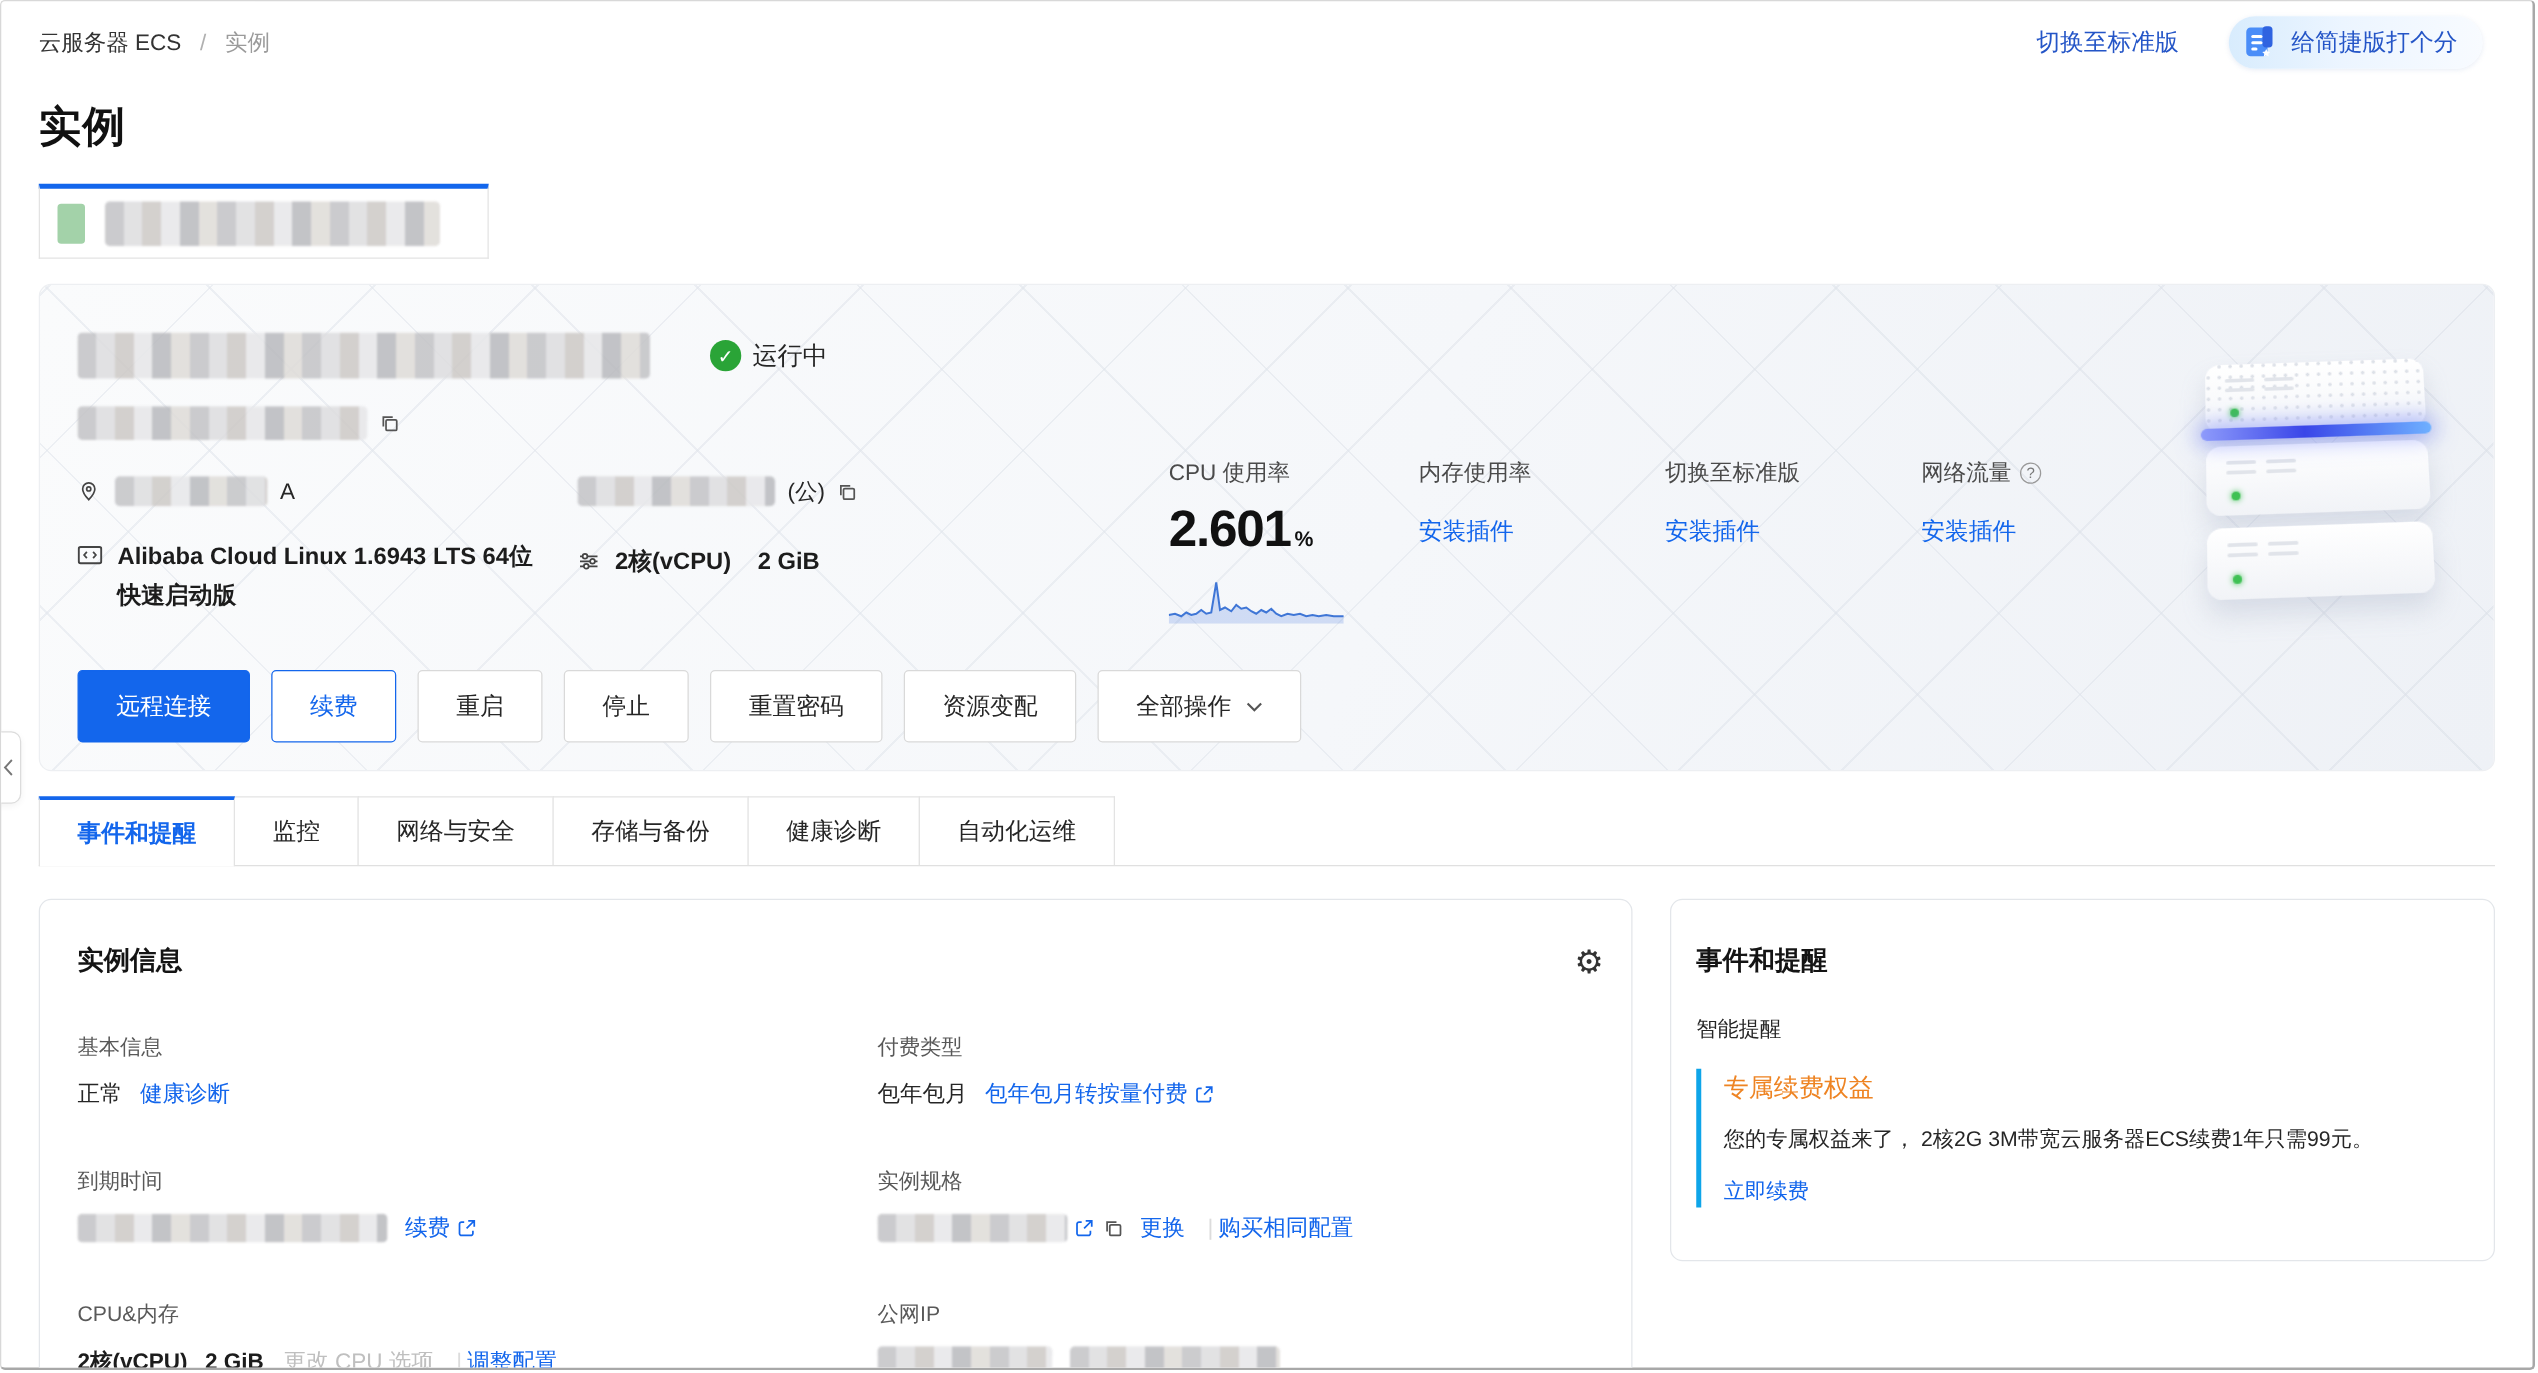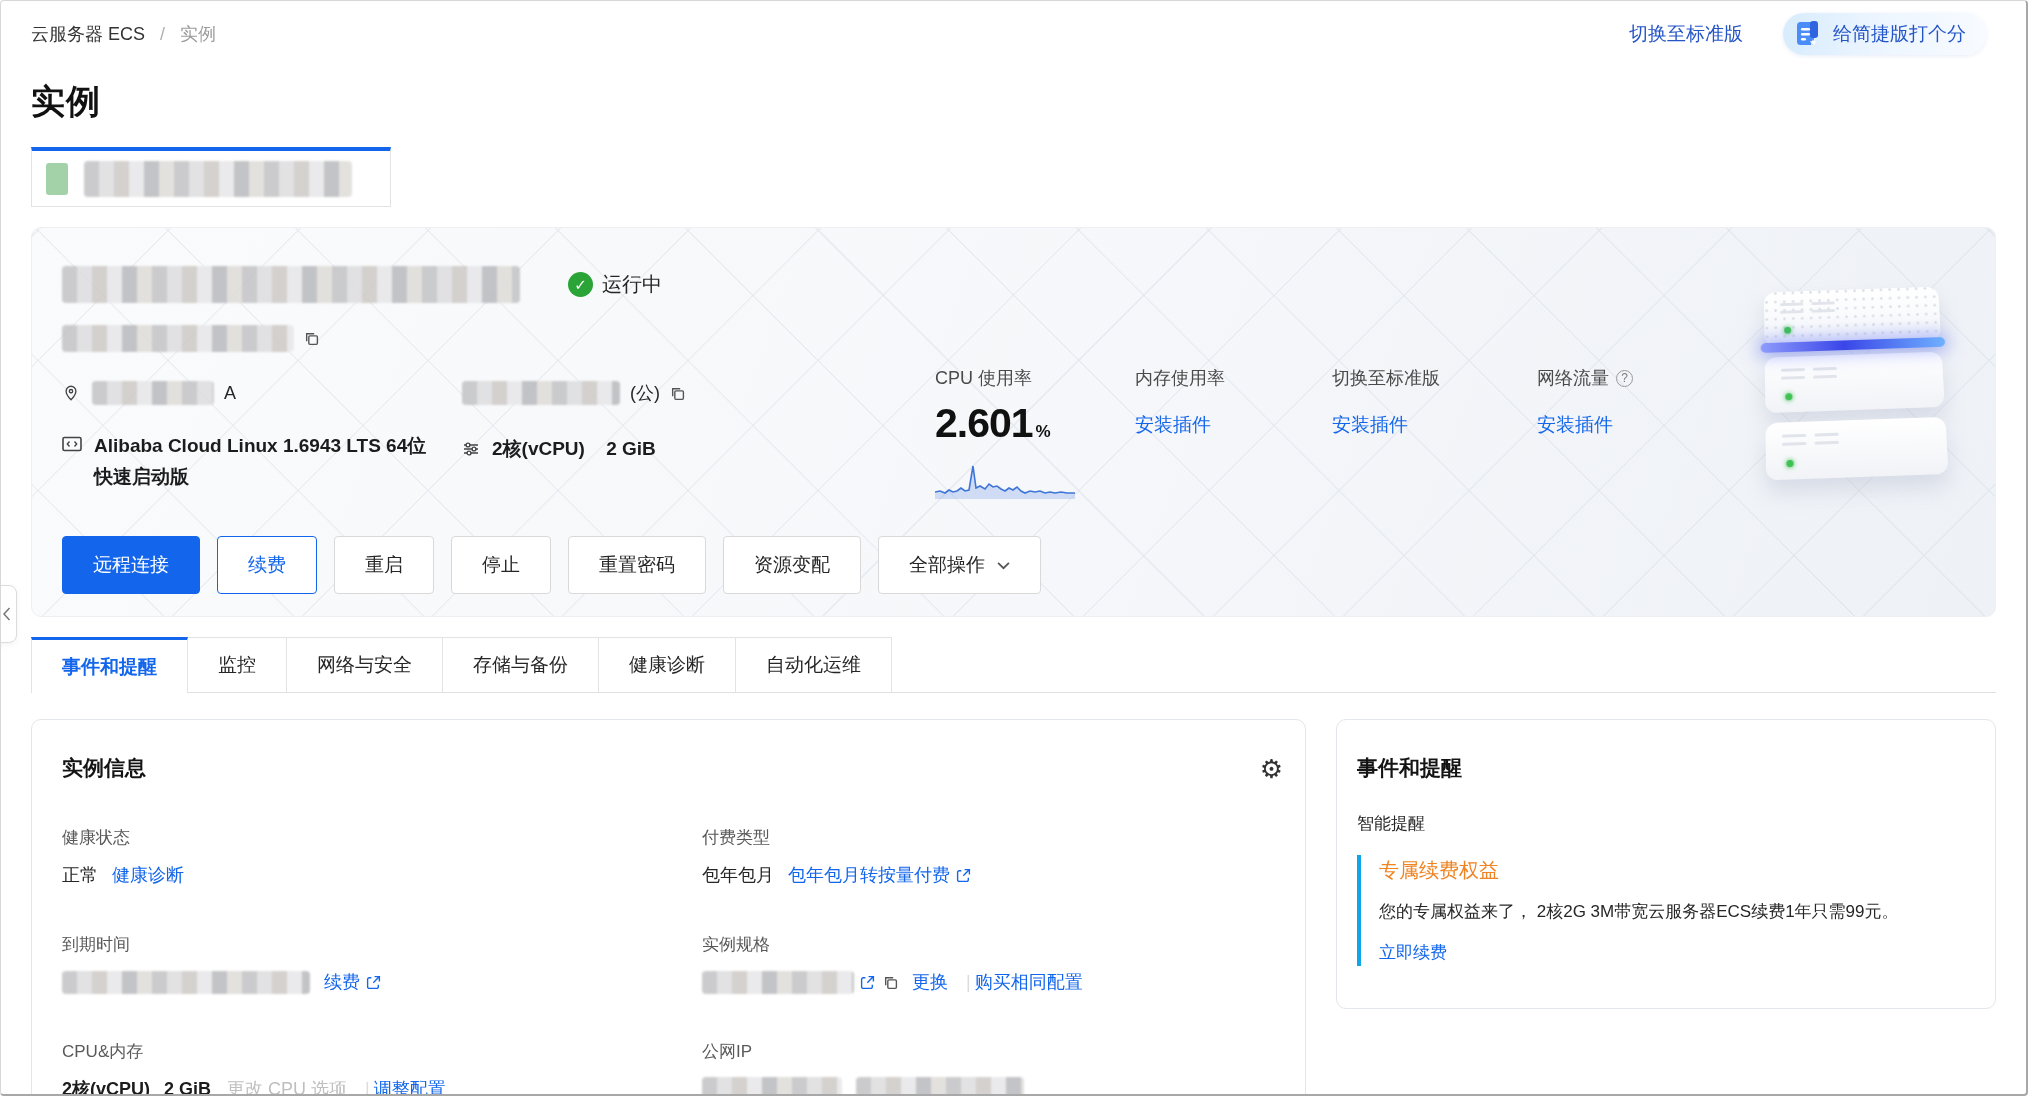--- a/index.html
+++ b/index.html
@@ -331,21 +331,21 @@
 
   <div class="lower">
 
     <div class="card info-card">
       <div class="card-title">实例信息</div>
       <span class="gear">⚙</span>
 
       <div class="fields">
 
         <div class="field">
-          <div class="f-label">健康状态</div>
+          <div class="f-label">基本信息</div>
           <div class="f-value">
             <span>正常</span>
             <a class="link gap">健康诊断</a>
           </div>
         </div>
 
         <div class="field">
           <div class="f-label">付费类型</div>
           <div class="f-value">
             <span>包年包月</span>

